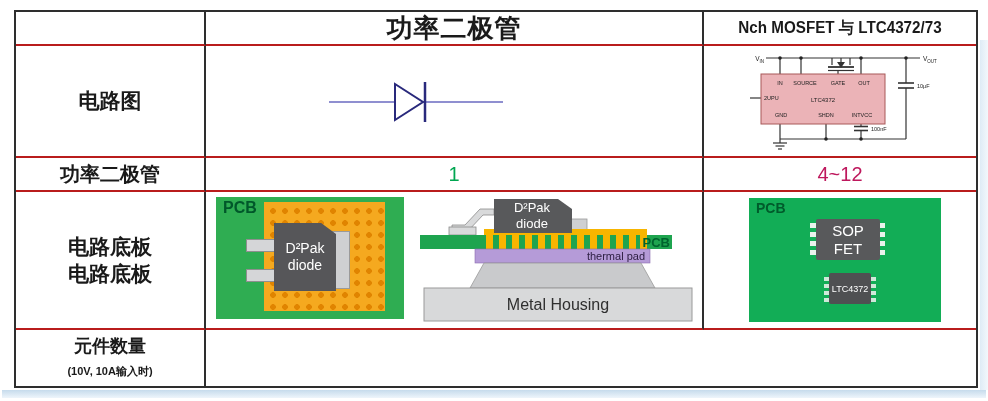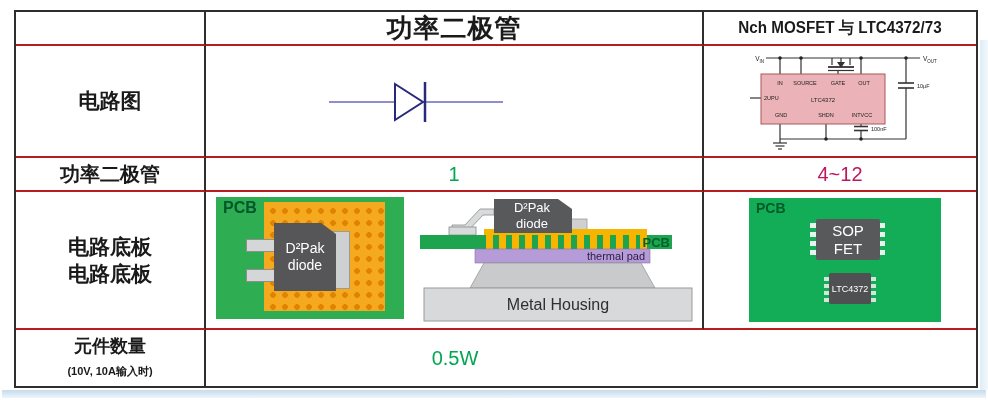--- a/index.html
+++ b/index.html
@@ -222,20 +222,17 @@
       </div>
     </div>
   </div>
 
   <div class="cell br">
     <span class="rowlabel" style="font-size:18px">
       <span>元件数量</span><br>
       <span class="sublabel">(10V, 10A输入时)</span>
     </span>
   </div>
-  <div class="cell">
-    <span class="val green">0.5W</span>
-  </div>
 
 </div>
 
 <div class="shadow-b"></div>
 <div class="shadow-r"></div>
 
 </body></html>

